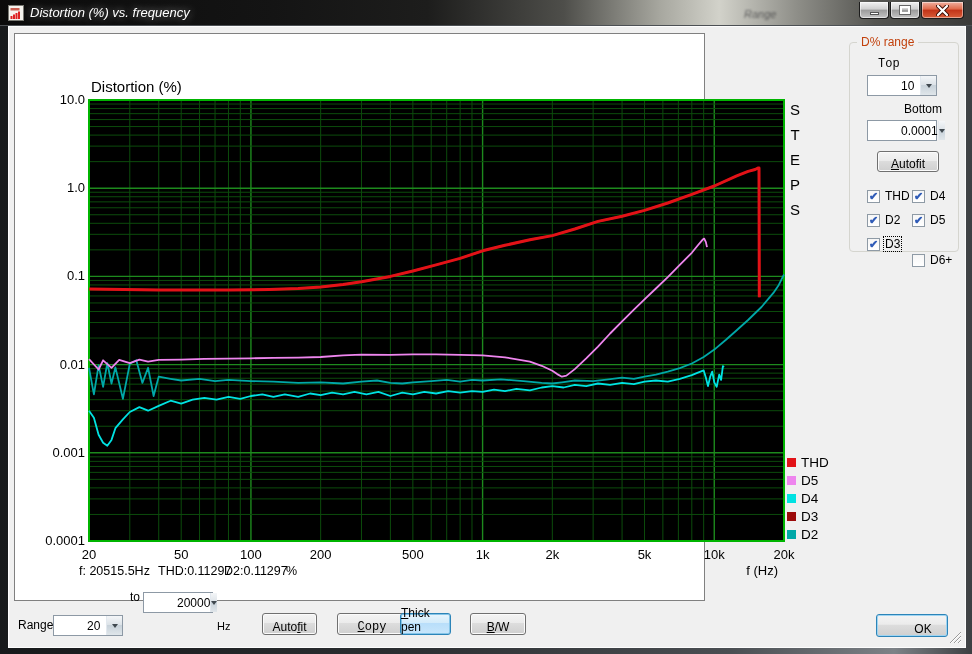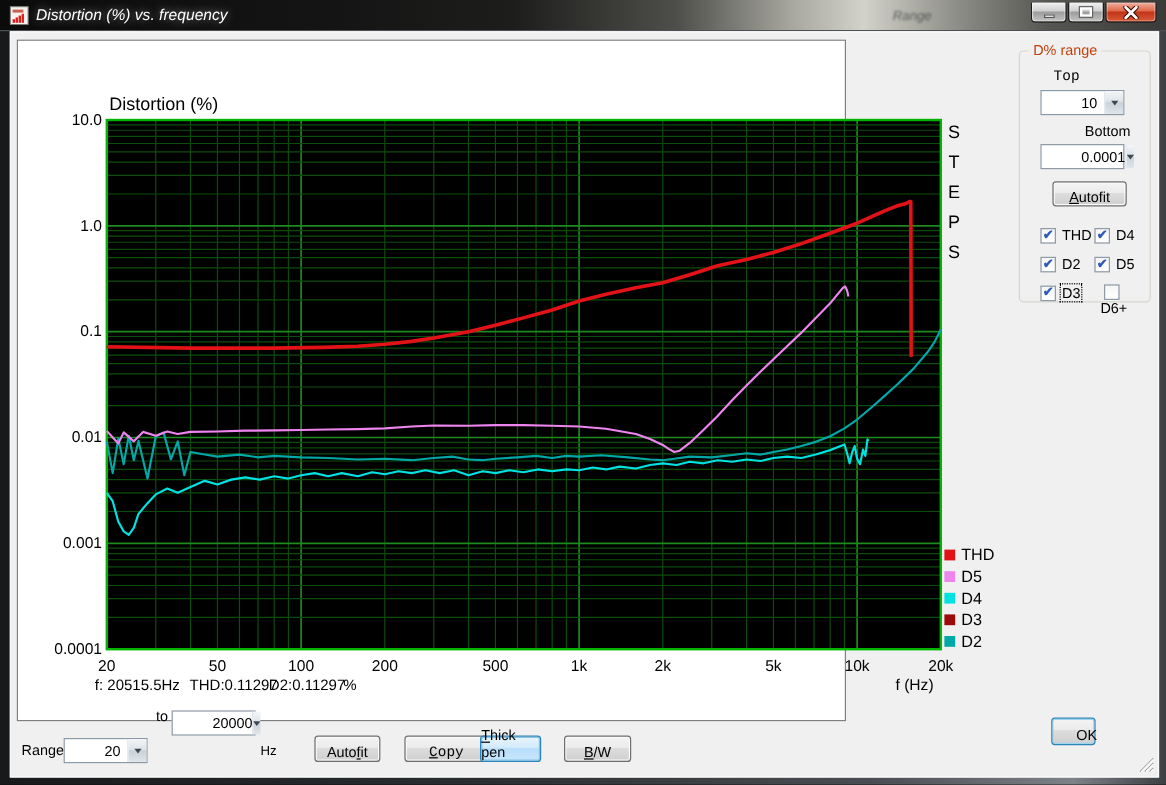--- a/index.html
+++ b/index.html
@@ -249,21 +249,21 @@
         <span class="cb-label">D2</span>
       </div>
       <div class="cb" style="left:62px;top:170px;">
         <span class="box">✔</span>
         <span class="cb-label">D5</span>
       </div>
       <div class="cb" style="left:17px;top:194px;">
         <span class="box">✔</span>
         <span class="cb-label focused">D3</span>
       </div>
-      <div class="cb" style="left:62px;top:194px;flex-direction:column;">
+      <div class="cb" style="left:62px;top:210px;">
         <span class="box"></span>
         <span class="cb-label">D6+</span>
       </div>
     </div>
 
     <span class="bb-label" style="left:10px;top:592px;">Range:</span>
     <div class="combo" style="left:45px;top:589px;">
       <span class="val">20</span>
       <span class="dd">
           <span class="tri"></span>
@@ -282,21 +282,21 @@
     </div>
     <div class="btn" style="left:329px;top:587px;width:70px;height:22px;font-family:Liberation Mono, monospace;">
       <span><span class="u">C</span><span>opy</span></span>
     </div>
     <div class="btn toggled" style="left:392px;top:587px;width:51px;height:22px;">
       <span><span class="u">T</span><span>hick pen</span></span>
     </div>
     <div class="btn" style="left:462px;top:587px;width:56px;height:22px;">
       <span><span class="u">B</span><span>/W</span></span>
     </div>
-    <div class="btn default" style="left:868px;top:572px;width:37px;height:23px;padding-left:22px;">
+    <div class="btn default" style="left:868px;top:588px;width:72px;height:23px;padding-left:22px;">
       <span>OK</span>
     </div>
 
     <svg class="grip" width="13" height="13" viewBox="0 0 13 13">
       <path d="M12 1 L1 12 M12 5 L5 12 M12 9 L9 12" stroke="#9a9a9a" stroke-width="1"></path>
       <path d="M12 2 L2 12 M12 6 L6 12 M12 10 L10 12" stroke="#ffffff" stroke-width="1"></path>
     </svg>
   </div>
 </div>
 

